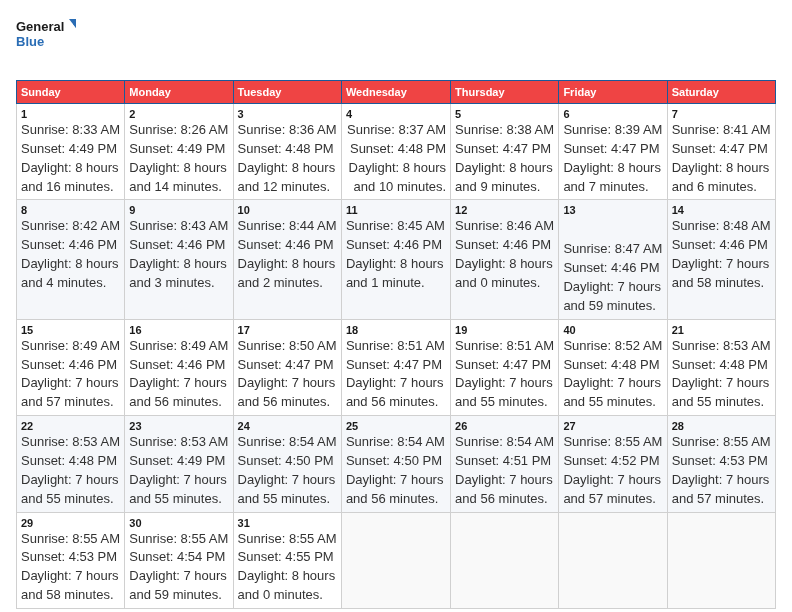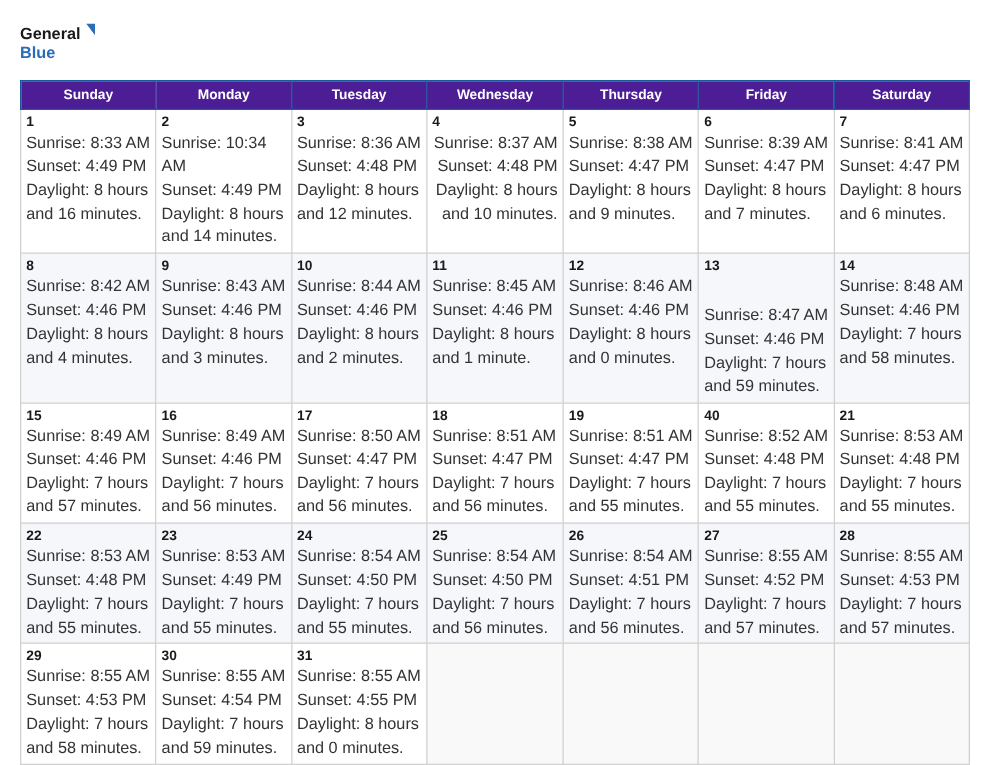--- a/index.html
+++ b/index.html
@@ -13,21 +13,21 @@
     .page {
       width: 792px;
       height: 612px;
       background: #fff;
       padding: 16px 16px 10px 16px;
     }
     .header {
       display: flex;
       justify-content: space-between;
       align-items: flex-start;
-      margin-bottom: 10px;
+      margin-bottom: 26px;
     }
     .logo {
       display: flex;
       align-items: center;
       gap: 4px;
     }
     .title-block {
       text-align: right;
     }
     .main-title {
@@ -40,26 +40,26 @@
       font-size: 14px;
       color: #555;
       margin-top: 2px;
     }
     .calendar {
       width: 100%;
       border-collapse: collapse;
       font-size: 9.5px;
     }
     .calendar thead th {
-      background: #4c1d95;
+      background: #ef4444;
       color: #fff;
       font-weight: bold;
       font-size: 11px;
       padding: 5px 4px;
-      text-align: center;
+      text-align: left;
       border: 1px solid #1a5a9a;
     }
     .calendar tbody td {
       border: 1px solid #d0d0d0;
       vertical-align: top;
       padding: 4px 4px 3px 4px;
       width: 113px;
       background: #fff;
     }
     .calendar tbody tr:nth-child(even) td {
@@ -116,21 +116,21 @@
     <tr>
           <td>
             <span class="day-num">1</span>
             <div class="day-info" style="white-space: pre-line;">Sunrise: 8:33 AM
 Sunset: 4:49 PM
 Daylight: 8 hours
 and 16 minutes.</div>
           </td>
           <td>
             <span class="day-num">2</span>
-            <div class="day-info" style="white-space: pre-line;">Sunrise: 10:34 AM
+            <div class="day-info" style="white-space: pre-line;">Sunrise: 8:26 AM
 Sunset: 4:49 PM
 Daylight: 8 hours
 and 14 minutes.</div>
           </td>
           <td>
             <span class="day-num">3</span>
             <div class="day-info" style="white-space: pre-line;">Sunrise: 8:36 AM
 Sunset: 4:48 PM
 Daylight: 8 hours
 and 12 minutes.</div>

